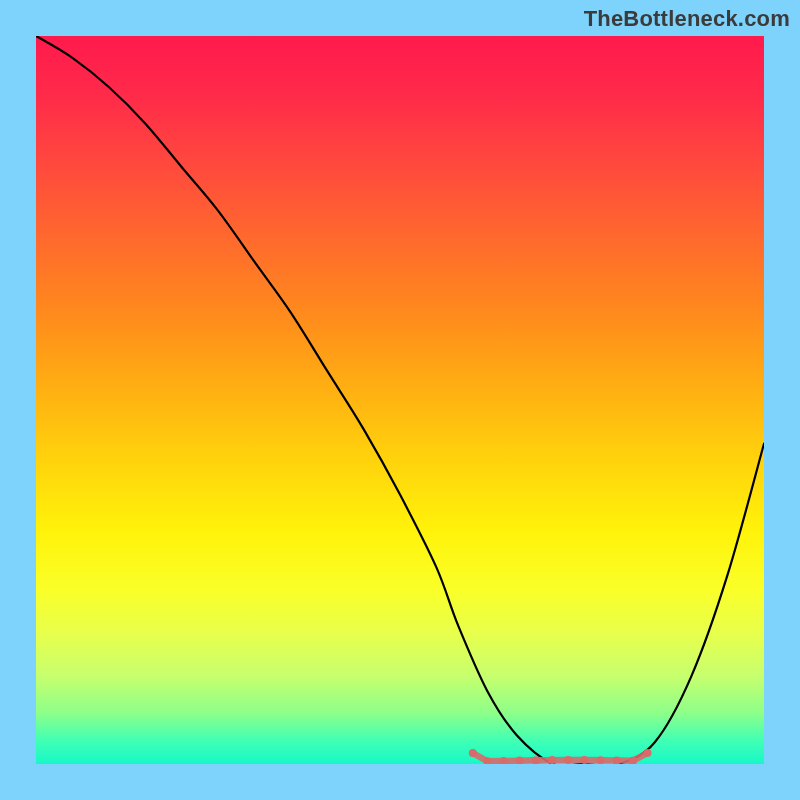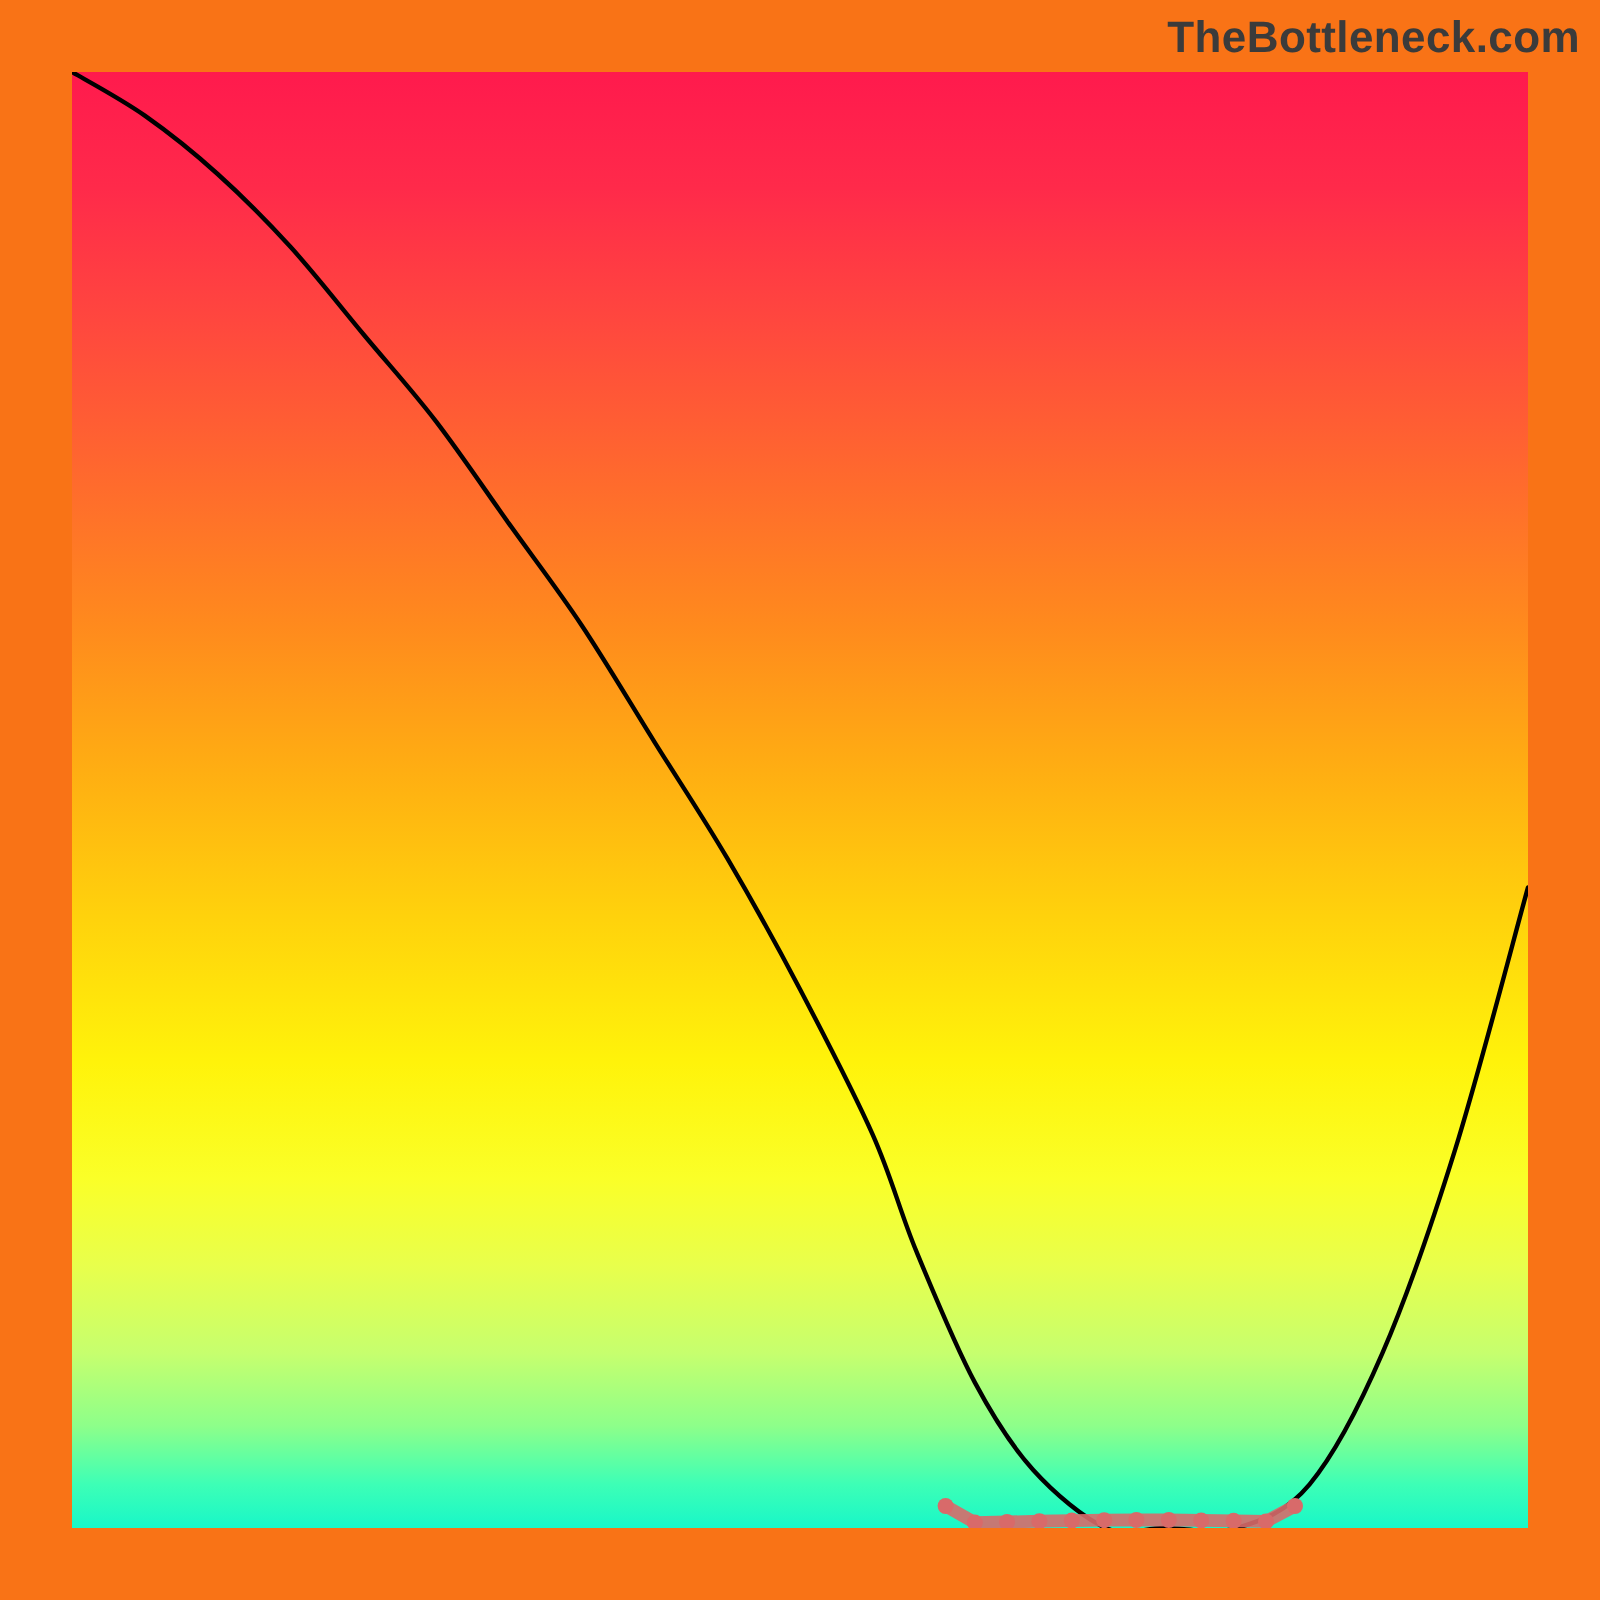--- a/index.html
+++ b/index.html
@@ -8,21 +8,21 @@
     width: 800px;
     height: 800px;
     background: #000;
     overflow: hidden;
     font-family: Arial, Helvetica, sans-serif;
   }
   .frame {
     position: relative;
     width: 800px;
     height: 800px;
-    background: #f97316;
+    background: #7dd3fc;
   }
   .plot-area {
     position: absolute;
     left: 36px;
     top: 36px;
     width: 728px;
     height: 728px;
     background: linear-gradient(to bottom,
       #ff1a4d 0%,
       #ff2a4a 8%,

